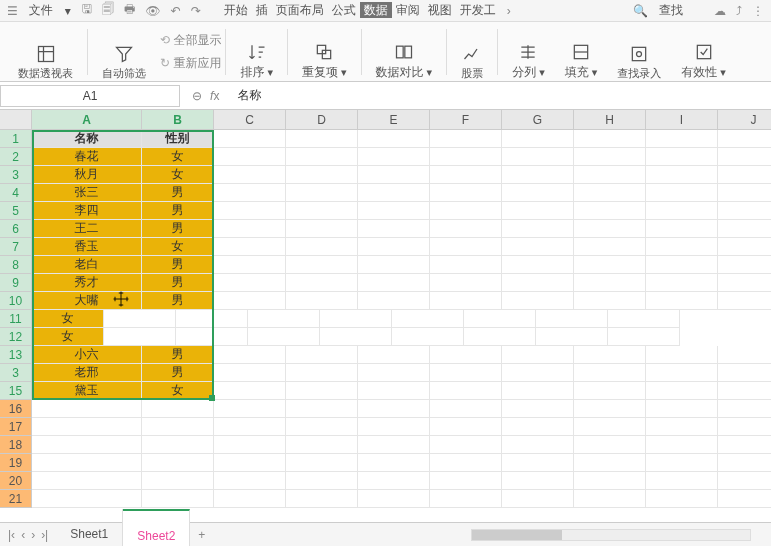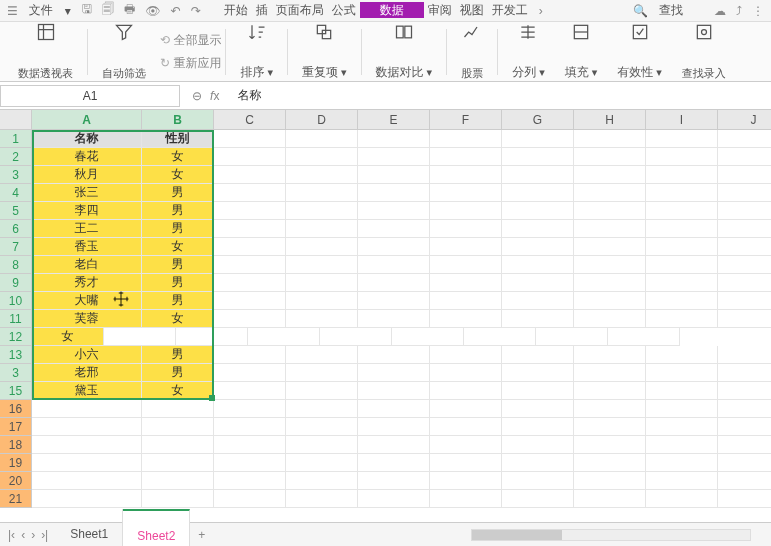--- a/index.html
+++ b/index.html
@@ -1,23 +1,23 @@
 <!DOCTYPE html>
 <html><head>
 <meta charset="utf-8">
 <style>
 *{margin:0;padding:0;box-sizing:border-box;font-family:"Microsoft YaHei",sans-serif;font-size:12px;user-select:none}
 body{background:#fff;width:771px;height:546px;overflow:hidden;display:flex;flex-direction:column}
 .topbar{height:22px;background:#f5f5f5;border-bottom:1px solid #ddd;display:flex;align-items:center;padding:0 4px;gap:4px}
 .topbar .t-item{color:#555;padding:0 4px;white-space:nowrap;cursor:pointer}
-.topbar .t-item.active{background:#a21caf;color:#fff;padding:1px 20px}
+.topbar .t-item.active{background:#737373;color:#fff;padding:1px 4px}
 .topbar .t-icon{color:#888;padding:0 3px;cursor:pointer}
 .topbar .spacer{flex:1}
 .ribbon{height:60px;background:#fafafa;border-bottom:1px solid #ccc;display:flex;align-items:center;padding:0 8px}
-.r-group{display:flex;flex-direction:column;align-items:center;justify-content:space-between;padding:0 10px;color:#555;cursor:pointer;height:100%}
+.r-group{display:flex;flex-direction:column;align-items:center;justify-content:flex-end;padding:0 10px;color:#555;cursor:pointer;height:100%}
 .r-group.stacked{gap:2px}
 .r-group .label{font-size:11px;color:#555}
 .r-sep{width:1px;height:46px;background:#ddd;margin:0 4px}
 .r-group svg,.r-group .ico{width:20px;height:20px}
 .r-sub{display:flex;flex-direction:column;gap:6px;font-size:11px;color:#888;padding-left:4px}
 .r-sub span{cursor:pointer}
 .fx-bar{height:28px;border-bottom:1px solid #ccc;display:flex;align-items:center;background:#fff}
 .name-box{width:180px;height:22px;border:1px solid #ccc;display:flex;align-items:center;padding:0 6px;color:#444;justify-content:center}
 .fx-icons{display:flex;align-items:center;margin:0 12px;gap:8px;color:#888}
 .fx-val{flex:1;padding-left:6px;color:#333}
@@ -25,21 +25,21 @@
 .corner{width:32px;height:20px;background:#e8e8e8;border-right:1px solid #ccc;border-bottom:1px solid #ccc;position:absolute;left:0;top:0;z-index:3}
 .col-heads{position:absolute;left:32px;top:0;height:20px;display:flex;z-index:2}
 .col-h{width:72px;height:20px;background:#e8e8e8;border-right:1px solid #ccc;border-bottom:1px solid #ccc;display:flex;align-items:center;justify-content:center;color:#555}
 .col-h.sel{background:#d0e8d8;color:#2e9e5b;font-weight:600}
 .row-heads{position:absolute;left:0;top:20px;width:32px;z-index:2}
 .row-h{height:18px;background:#fdba74;border-right:1px solid #ccc;border-bottom:1px solid #ccc;display:flex;align-items:center;justify-content:center;color:#555}
 .row-h.sel{background:#d0e8d8;color:#2e9e5b}
 .cells{position:absolute;left:32px;top:20px}
 .row{display:flex;height:18px}
 .cell{width:72px;height:18px;border-right:1px solid #e5e5e5;border-bottom:1px solid #e5e5e5;display:flex;align-items:center;justify-content:center;background:#fff;color:#333}
-.cell.sel{background:#fde047}
+.cell.sel{background:#eab308}
 .cell.hdr{font-weight:700;background:#e0e0e0}
 .cell.wideA{width:110px}
 .col-h.wideA{width:110px}
 .sel-border{position:absolute;border:2px solid #2e9e5b;pointer-events:none;z-index:4}
 .sel-handle{position:absolute;width:6px;height:6px;background:#2e9e5b;right:-3px;bottom:-3px}
 .sheet-tabs{height:24px;border-top:1px solid #ccc;background:#f5f5f5;display:flex;align-items:center}
 .st-nav{display:flex;gap:2px;padding:0 6px;color:#888}
 .st-nav span{cursor:pointer;padding:0 2px}
 .tab{padding:18px 14px;border-right:1px solid #ddd;cursor:pointer;color:#555}
 .tab.active{background:#fff;color:#ec4899;border-top:2px solid #2e9e5b}
@@ -133,30 +133,30 @@
   <div class="r-group stacked">
     <svg class="ico" viewBox="0 0 24 24" fill="none" stroke="#555" stroke-width="1.5">
         <rect x="4" y="4" width="16" height="16"></rect>
         <path d="M4 12h16"></path>
       </svg>
     <span class="label"><span>填充</span> ▾</span>
   </div>
   <div class="r-group stacked">
     <svg class="ico" viewBox="0 0 24 24" fill="none" stroke="#555" stroke-width="1.5">
         <rect x="4" y="4" width="16" height="16"></rect>
+        <circle cx="12" cy="12" r="3"></circle>
+      </svg>
+    <span class="label">查找录入</span>
+  </div>
+  <div class="r-group stacked">
+    <svg class="ico" viewBox="0 0 24 24" fill="none" stroke="#555" stroke-width="1.5">
+        <rect x="4" y="4" width="16" height="16"></rect>
         <path d="M8 12l3 3 5-7"></path>
       </svg>
     <span class="label"><span>有效性</span> ▾</span>
-  </div>
-  <div class="r-group stacked">
-    <svg class="ico" viewBox="0 0 24 24" fill="none" stroke="#555" stroke-width="1.5">
-        <rect x="4" y="4" width="16" height="16"></rect>
-        <circle cx="12" cy="12" r="3"></circle>
-      </svg>
-    <span class="label">查找录入</span>
   </div>
 </div>
 
 <div class="fx-bar">
   <div class="name-box">A1</div>
   <div class="fx-icons">
     <span>⊖</span>
     <span><i>f</i>x</span>
   </div>
   <div class="fx-val">名称</div>
@@ -314,21 +314,20 @@
         <div class="cell"></div>
         <div class="cell"></div>
         <div class="cell"></div>
         <div class="cell"></div>
         <div class="cell"></div>
         <div class="cell"></div>
         <div class="cell"></div>
         <div class="cell"></div>
       </div>
       <div class="row">
-        <div class="cell wideA sel">芙蓉</div>
         <div class="cell sel">女</div>
         <div class="cell"></div>
         <div class="cell"></div>
         <div class="cell"></div>
         <div class="cell"></div>
         <div class="cell"></div>
         <div class="cell"></div>
         <div class="cell"></div>
         <div class="cell"></div>
       </div>

